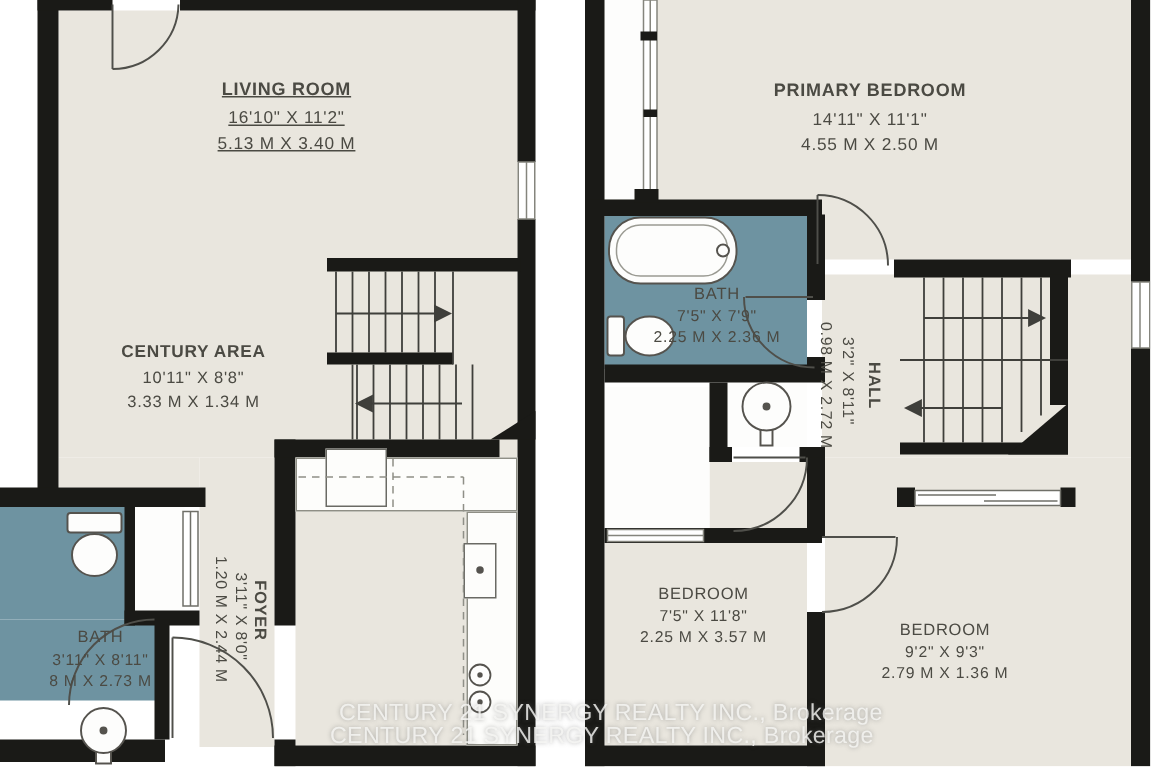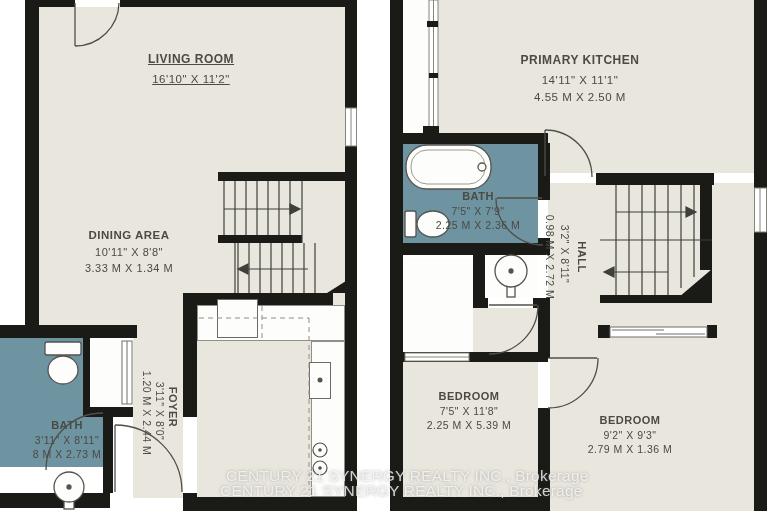--- a/index.html
+++ b/index.html
@@ -10,21 +10,21 @@
   .whitefloor{position:absolute;background:#fdfdfc;z-index:2;}
   .wall{position:absolute;background:#1a1a17;z-index:20;}
   .counter{position:absolute;background:#fdfdfb;border:1px solid #8f8f86;box-sizing:border-box;z-index:30;}
   svg.overlay{position:absolute;left:0;top:0;z-index:40;pointer-events:none;}
   .room-label{position:absolute;z-index:50;text-align:center;color:#4b4a43;letter-spacing:.5px;white-space:nowrap;}
   .room-label .l{display:block;}
   .lg .name{font-size:12px;font-weight:bold;margin-bottom:7px;}
   .lg .dim{font-size:11.5px;margin-bottom:5px;}
   .md .name{font-size:11.5px;font-weight:bold;margin-bottom:5px;}
   .md .dim{font-size:11px;margin-bottom:4px;}
-  .sm .name{font-size:11px;font-weight:bold;margin-bottom:3px;}
+  .sm .name{font-size:11px;font-weight:normal;margin-bottom:3px;}
   .sm .dim{font-size:10.5px;margin-bottom:2px;}
   .rot{position:absolute;z-index:50;width:150px;height:14px;text-align:center;
        transform:rotate(90deg);color:#4b4a43;font-size:10.5px;letter-spacing:.5px;white-space:nowrap;}
   .rot.rname{font-size:11px;font-weight:bold;}
   .watermark{position:absolute;left:226px;top:468px;z-index:60;font-size:15.5px;font-weight:normal;
        letter-spacing:.2px;color:rgba(246,246,244,.82);text-shadow:0 0 3px rgba(100,100,100,.5);
        white-space:nowrap;line-height:15px;}
 </style>
 </head>
 <body>
@@ -240,59 +240,60 @@
     <g fill="#fdfdfc" stroke="#55534e" stroke-width="1.3">
       <rect x="507" y="286" width="8" height="11"></rect>
       <circle cx="511" cy="271" r="16"></circle>
       <circle cx="511" cy="271" r="2" fill="#55534e"></circle>
     </g>
   </svg>
 
   <div class="room-label lg" style="left:91px;top:52px;width:200px;text-decoration:underline;">
     <span class="l name">LIVING ROOM</span>
     <span class="l dim">16'10" X 11'2"</span>
+    <span class="l dim">5.13 M X 3.40 M</span>
   </div>
 
   <div class="room-label md" style="left:29px;top:229px;width:200px;">
-    <span class="l name">DINING AREA</span>
+    <span class="l name">CENTURY AREA</span>
     <span class="l dim">10'11" X 8'8"</span>
     <span class="l dim">3.33 M X 1.34 M</span>
   </div>
 
 
   <div class="room-label sm" style="left:-33px;top:419px;width:200px;">
     <span class="l name">BATH</span>
     <span class="l dim">3'11" X 8'11"</span>
     <span class="l dim">8 M X 2.73 M</span>
   </div>
 
   <div class="rot rname" style="left:97px;top:400px;">FOYER</div>
   <div class="rot" style="left:84px;top:404px;">3'11" X 8'0"</div>
   <div class="rot" style="left:71px;top:406px;">1.20 M X 2.44 M</div>
 
   <div class="room-label lg" style="left:480px;top:53px;width:200px;">
-    <span class="l name">PRIMARY KITCHEN</span>
+    <span class="l name">PRIMARY BEDROOM</span>
     <span class="l dim">14'11" X 11'1"</span>
     <span class="l dim">4.55 M X 2.50 M</span>
   </div>
 
   <div class="room-label sm" style="left:378px;top:190px;width:200px;">
     <span class="l name">BATH</span>
     <span class="l dim">7'5" X 7'9"</span>
     <span class="l dim">2.25 M X 2.36 M</span>
   </div>
 
   <div class="rot rname" style="left:506px;top:250px;">HALL</div>
   <div class="rot" style="left:489px;top:247px;">3'2" X 8'11"</div>
   <div class="rot" style="left:474px;top:250px;">0.98 M X 2.72 M</div>
 
   <div class="room-label sm" style="left:369px;top:390px;width:200px;">
     <span class="l name">BEDROOM</span>
     <span class="l dim">7'5" X 11'8"</span>
-    <span class="l dim">2.25 M X 5.39 M</span>
+    <span class="l dim">2.25 M X 3.57 M</span>
   </div>
 
   <div class="room-label sm" style="left:530px;top:414px;width:200px;">
     <span class="l name">BEDROOM</span>
     <span class="l dim">9'2" X 9'3"</span>
     <span class="l dim">2.79 M X 1.36 M</span>
   </div>
 
   <div class="watermark">
     <div>CENTURY 21 SYNERGY REALTY INC., Brokerage</div>

